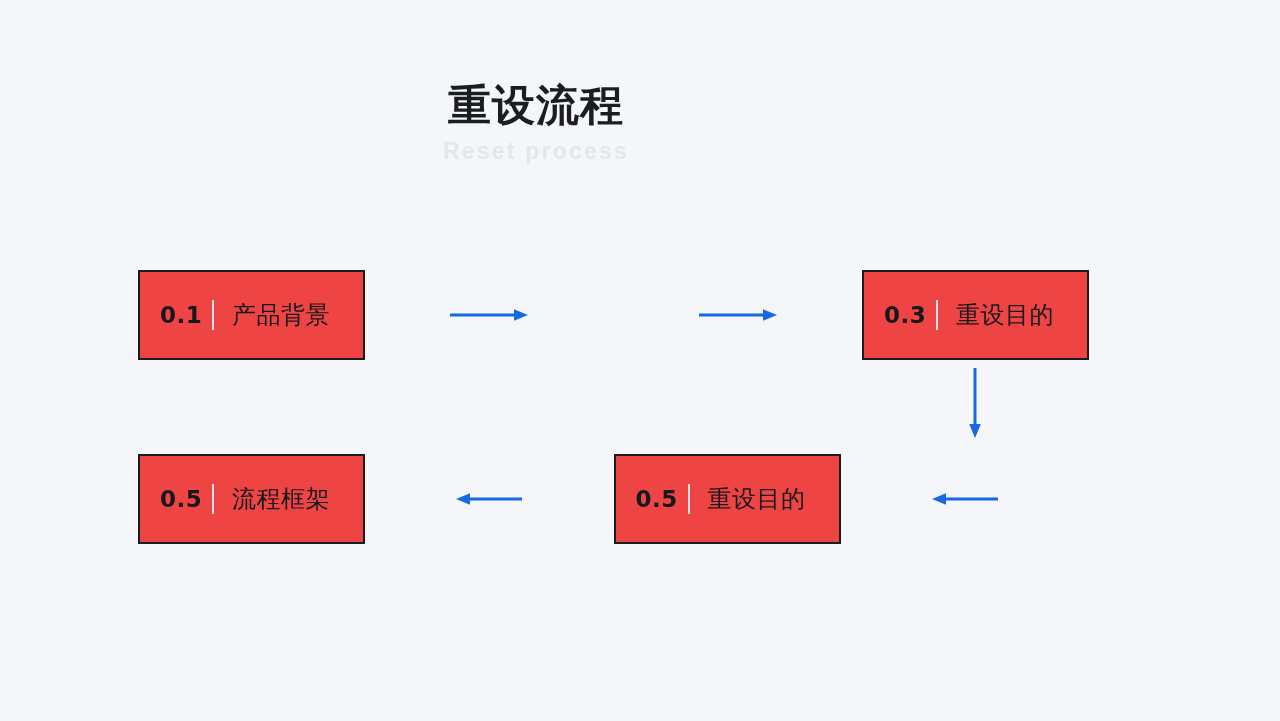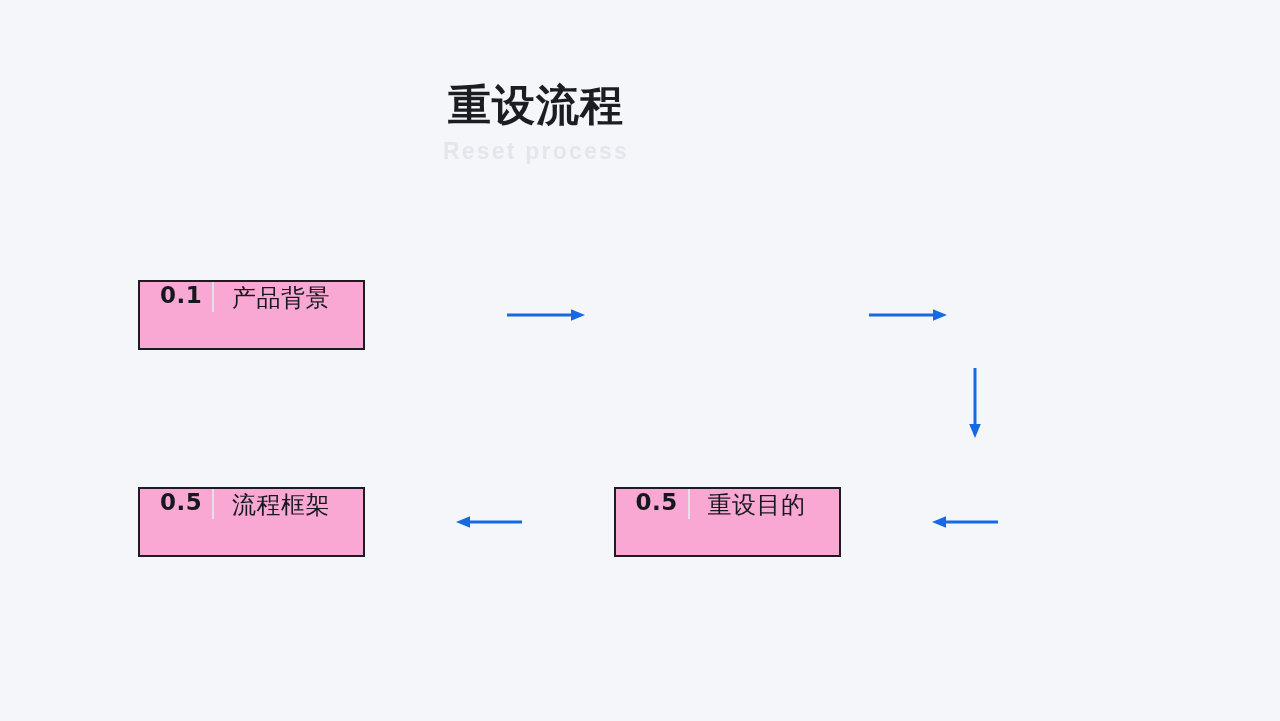--- a/index.html
+++ b/index.html
@@ -48,29 +48,29 @@
   
   .flow-row {
     position: absolute;
     left: 138px;
     width: 951px;
     height: 70px;
     display: flex;
     align-items: center;
   }
   .row-top    { top: 280px; }
-  .row-bottom { top: 487px; }
+  .row-bottom { top: 464px; }
 
   .step-box {
     width: 227px;
-    height: 70px;
+    height: 90px;
     border: 2.5px solid #1b1d23;
-    background: #f9a8d4;
-    display: flex;
-    align-items: flex-start;
+    background: #ef4444;
+    display: flex;
+    align-items: center;
     flex: 0 0 227px;
   }
 
   .step-num {
     font-family: "DejaVu Sans", "Liberation Sans", sans-serif;
     font-size: 23px;
     font-weight: 700;
     color: #16181d;
     letter-spacing: 0.5px;
     padding-left: 20px;
@@ -145,20 +145,25 @@
 
   <div class="h-connector">
     <span>
       <svg width="78" height="16" viewBox="0 0 78 16" aria-hidden="true">
         <line x1="0" y1="8" x2="68" y2="8" stroke="#1668e3" stroke-width="3"></line>
         <path d="M78 8 L64 2.2 L64 13.8 Z" fill="#1668e3"></path>
       </svg>
     </span>
   </div>
 
+  <div class="step-box">
+    <span class="step-num">0.3</span>
+    <span class="step-divider"></span>
+    <span class="step-label">重设目的</span>
+  </div>
 
 </div>
 
 <div class="v-connector">
   <span>
     <svg width="16" height="70" viewBox="0 0 16 70" aria-hidden="true">
       <line x1="8" y1="0" x2="8" y2="60" stroke="#1668e3" stroke-width="3"></line>
       <path d="M8 70 L2.2 56 L13.8 56 Z" fill="#1668e3"></path>
     </svg>
   </span>

